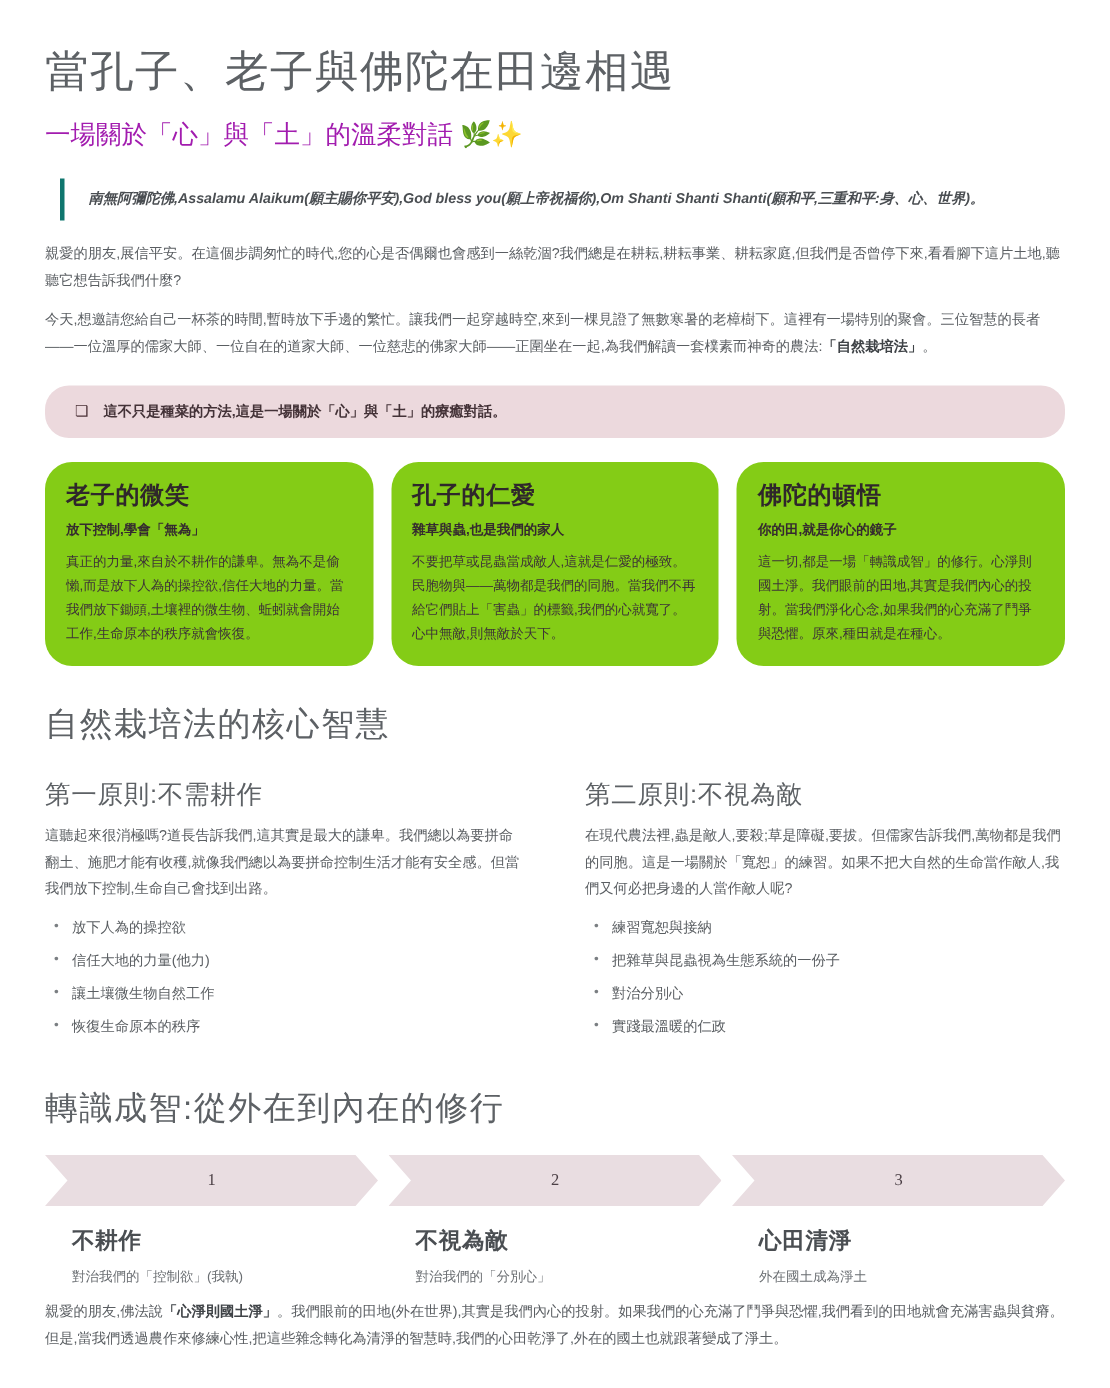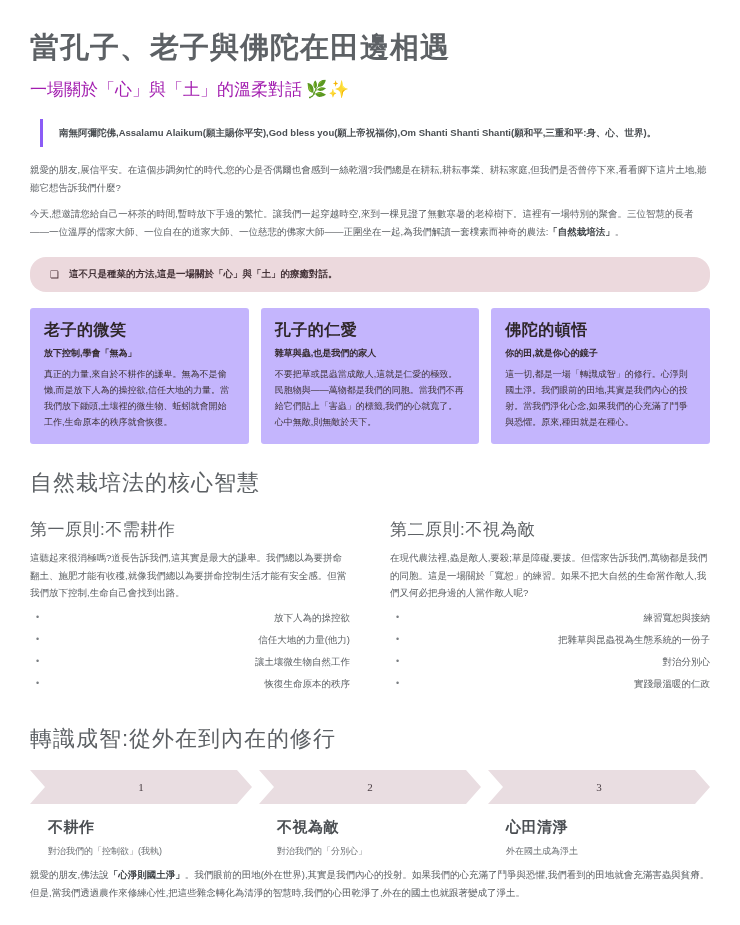--- a/index.html
+++ b/index.html
@@ -4,56 +4,56 @@
 <style>
   * { margin:0; padding:0; box-sizing:border-box; }
   html,body { background:#ffffff; }
   body {
     width:740px; min-height:925px; margin:0 auto;
     font-family:"Liberation Sans","DejaVu Sans",sans-serif;
     color:#5a5e62;
   }
   .page { padding:18px 30px 20px 30px; }
 
-  h1.title { font-size:29px; font-weight:700; color:#5d6165; letter-spacing:1px; margin:10px 0 10px; }
+  h1.title { font-size:29px; font-weight:400; color:#5d6165; letter-spacing:1px; margin:10px 0 10px; }
   .subtitle { font-size:17px; color:#a21caf; margin-bottom:18px; }
 
   .bquote {
-    border-left:3px solid #8b5cf6; padding:6px 0 6px 16px; margin:12px 0 14px 10px;
+    border-left:3px solid #0f766e; padding:6px 0 6px 16px; margin:12px 0 14px 10px;font-style:italic;
   }
   .bquote p { font-size:9.5px; font-weight:700; color:#4a4e52; line-height:1.7; }
 
   p.body { font-size:9.5px; line-height:1.9; margin:8px 0; color:#5a5e62; }
   p.body b { color:#3f4347; }
 
   .notebox {
     background:#ecd9dd; border-radius:16px; padding:11px 20px; margin:16px 0 16px;
     display:flex; align-items:center; gap:10px;
   }
   .notebox .nicon { font-size:10px; color:#4a3136; line-height:1; }
   .notebox .ntext { font-size:9.5px; font-weight:700; color:#433237;text-align:right; }
 
   .sages { display:flex; gap:12px; margin:4px 0 10px; }
   .sage {
-    flex:1; background:#c4b5fd; border-radius:3px; padding:12px 14px 14px;
+    flex:1; background:#84cc16; border-radius:18px; padding:12px 14px 14px;
   }
   .sage h3 { font-size:16px; font-weight:700; color:#2f272b; margin-bottom:6px; letter-spacing:.5px; }
   .sage .sub { font-size:9px; font-weight:700; color:#352b2f; margin-bottom:7px; }
   .sage .txt { font-size:9px; line-height:1.75; color:#3d3337; }
 
   h2.section { font-size:22px; font-weight:400; color:#5d6165; letter-spacing:1px; margin:24px 0 10px; }
   h2.section.big { font-size:25px; margin-top:26px; }
 
   .cols { display:flex; gap:40px; }
   .col { flex:1; }
   .col h3 { font-size:17px; font-weight:400; color:#5d6165; margin:10px 0 8px; letter-spacing:.5px; }
   .col p { font-size:9.5px; line-height:1.85; color:#5a5e62; }
   ul.blist { list-style:none; margin:10px 0 4px 6px; }
   ul.blist li {
-    font-size:9.5px; color:#5a5e62; padding-left:12px; position:relative; margin-bottom:9px;text-align:right;
+    font-size:9.5px; color:#5a5e62; padding-left:12px; position:relative; margin-bottom:9px;
   }
   ul.blist li::before { content:"•"; position:absolute; left:0; top:0; color:#7a7e82; font-size:9px; }
 
   .chevrons { display:flex; gap:7px; margin:16px 0 0; }
   .chev {
     flex:1; height:34px; background:#e9dde1; position:relative;
     clip-path:polygon(0 0, calc(100% - 15px) 0, 100% 50%, calc(100% - 15px) 100%, 0 100%, 15px 50%);
     display:flex; align-items:center; justify-content:center;
   }
   .chev span { font-family:"Liberation Serif","DejaVu Serif",serif; font-size:11px; color:#4c4046; }

